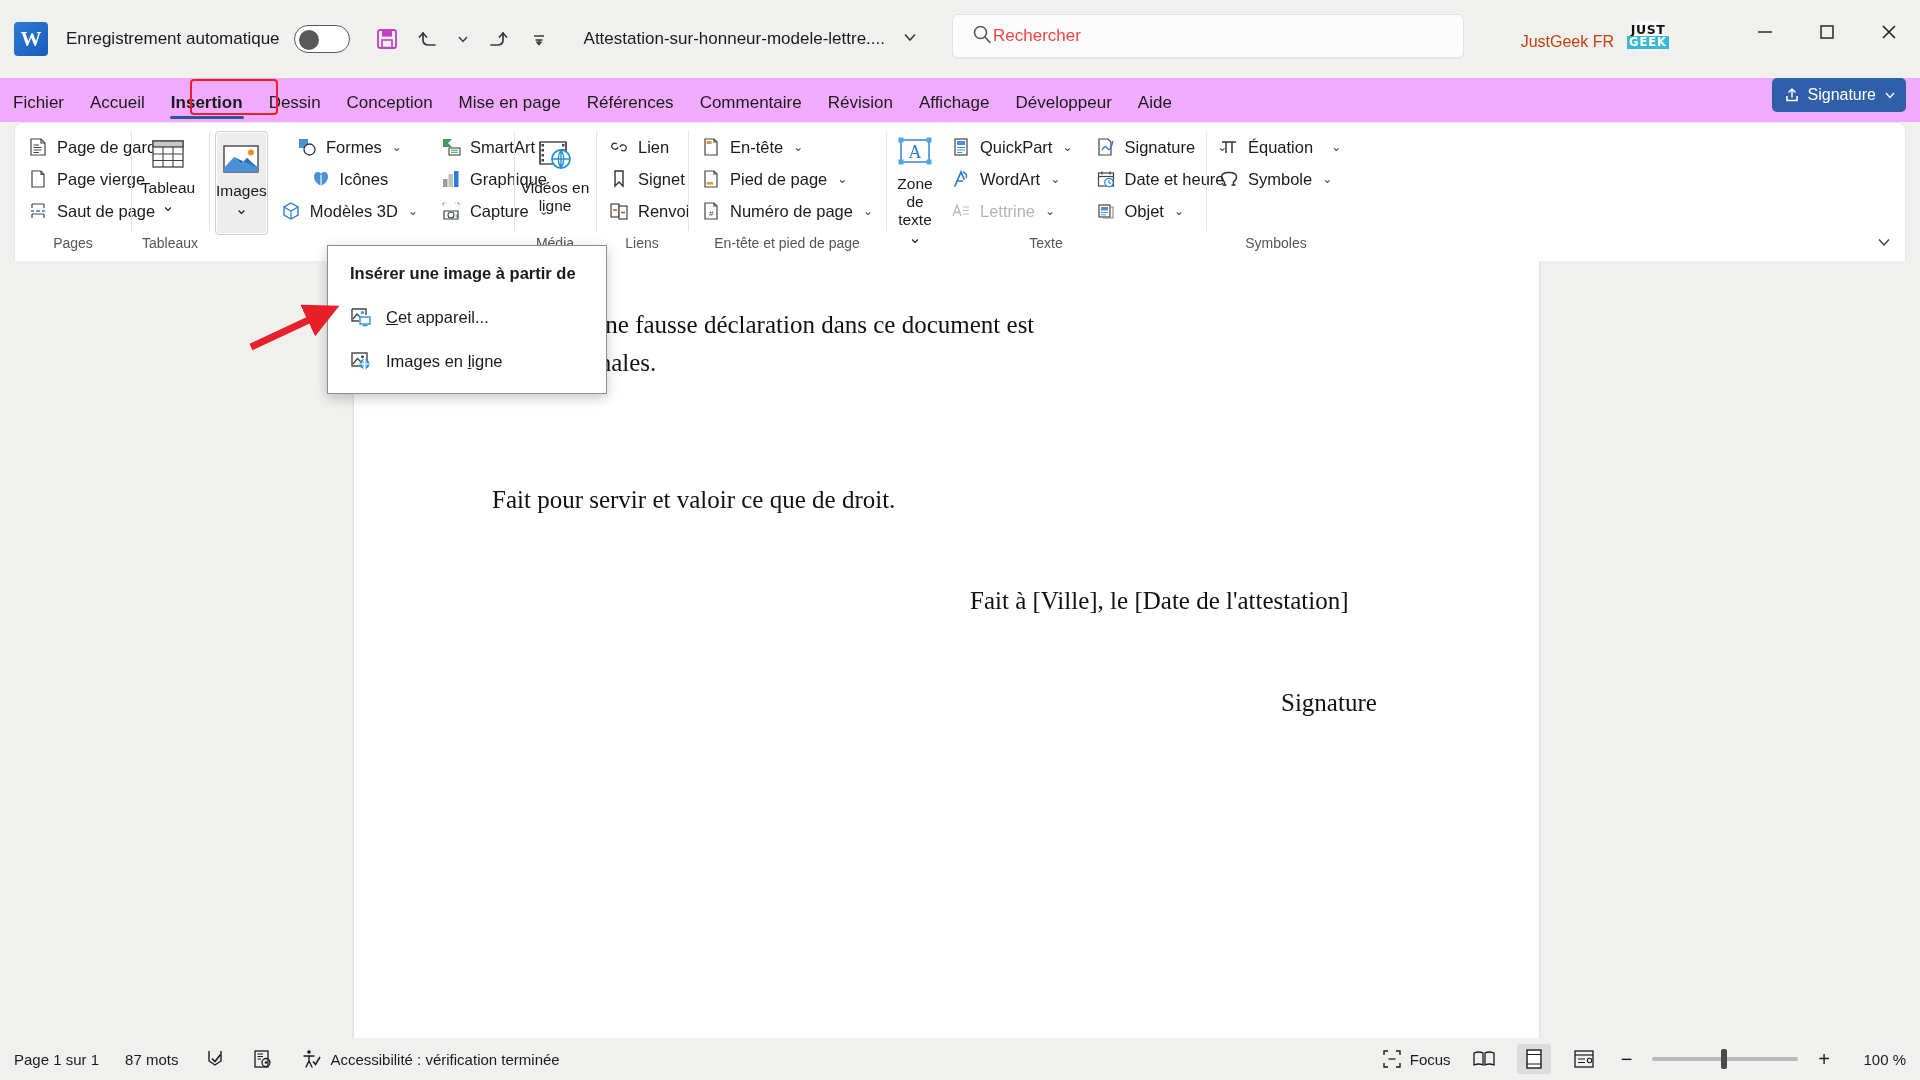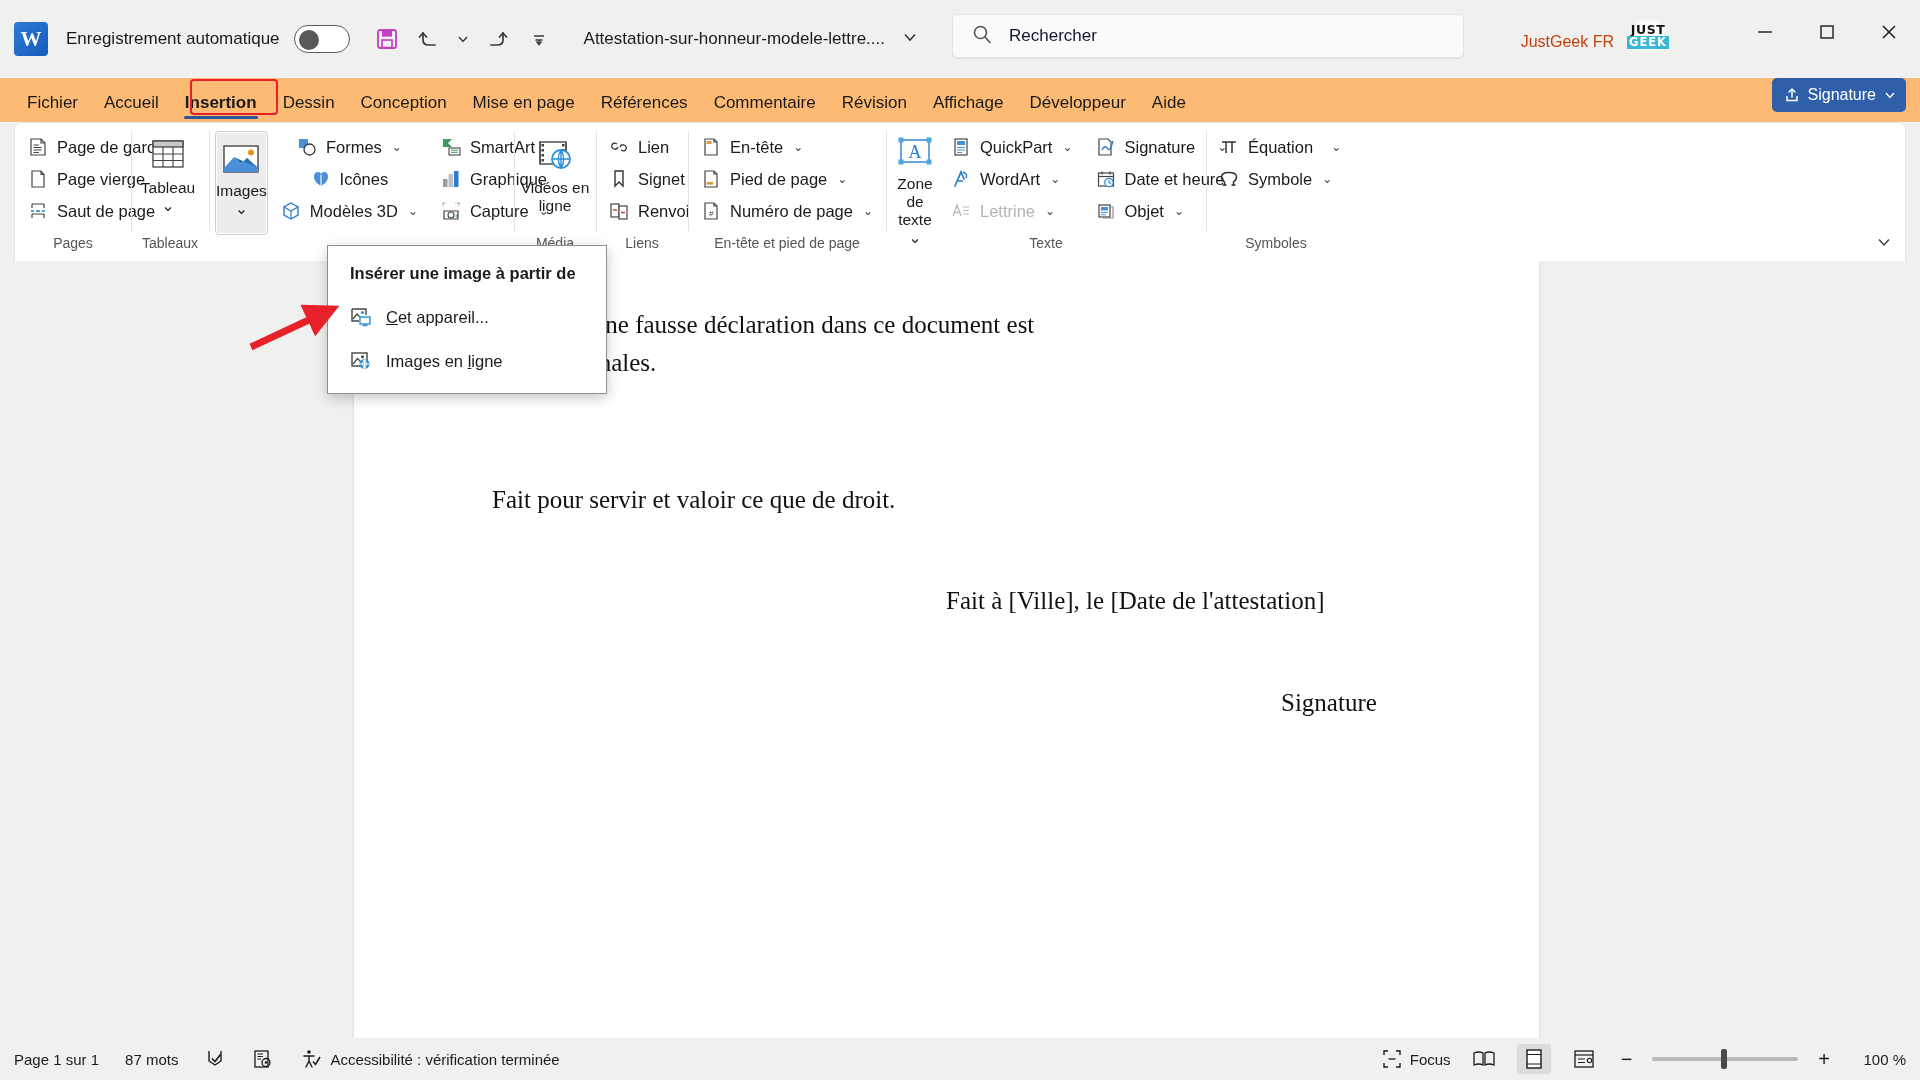--- a/index.html
+++ b/index.html
@@ -71,21 +71,21 @@
     left: 952px; top: 14px;
     width: 512px; height: 44px;
     background: #fbfbfb;
     border: 1px solid #e2e2e2;
     border-radius: 6px;
     display: flex; align-items: center;
     padding-left: 18px;
     box-shadow: 0 1px 2px rgba(0,0,0,.06);
   }
   .searchbox .ph {
-    font-size: 17px; color: #0f172a; margin-left: 16px;
+    font-size: 17px; color: #ef4444; 
   }
   .account {
     position: absolute; right: 250px; top: 20px;
     display: flex; align-items: center; gap: 12px;
   }
   .account-name { font-size: 16px; color: #c2410c; margin-top: 12px; }
   .jg-logo {
     width: 44px; height: 32px;
     display: flex; flex-direction: column;
     align-items: center; justify-content: center;
@@ -108,22 +108,21 @@
   }
   .wc {
     width: 62px; height: 64px;
     display: flex; align-items: center; justify-content: center;
     color: #1b1b1b;
   }
   
   .tabstrip {
     height: 44px; flex: 0 0 44px;
     display: flex; align-items: flex-end;
-    padding-left: 14px;
-    background: #fdba74;
+    background: #f0abfc;
     position: relative;
   }
   .tab {
     font-size: 17px; color: #1b1b1b;
     padding: 0 13px 9px 13px;
     white-space: nowrap;
     position: relative;
   }
   .tab.active { font-weight: 600; }
   .tab.active .underline {
@@ -766,21 +765,21 @@
           <path d="M4 6.5 L9 12 L14 6.5" fill="none" stroke="#444" stroke-width="1.5"></path>
         </svg>
     </div>
   </div>
 
   <div class="docarea">
     <div class="page">
       <div class="doc-line" style="left:92px; top:50px;">onscient(e) qu'une fausse déclaration dans ce document est</div>
       <div class="doc-line" style="left:92px; top:88px;">de sanctions pénales.</div>
       <div class="doc-line" style="left:138px; top:225px;">Fait pour servir et valoir ce que de droit.</div>
-      <div class="doc-line" style="left:592px; top:326px;">Fait à [Ville], le [Date de l'attestation]</div>
+      <div class="doc-line" style="left:616px; top:326px;">Fait à [Ville], le [Date de l'attestation]</div>
       <div class="doc-line" style="left:927px; top:428px;">Signature</div>
     </div>
   </div>
 
   <div class="menu">
     <div class="menu-title">Insérer une image à partir de</div>
     <div class="menu-item">
       <span class="mico">
         <svg width="22" height="22" viewBox="0 0 22 22">
             <path d="M2 3 L16 3 L16 9" fill="none" stroke="#444" stroke-width="1.4"></path>

